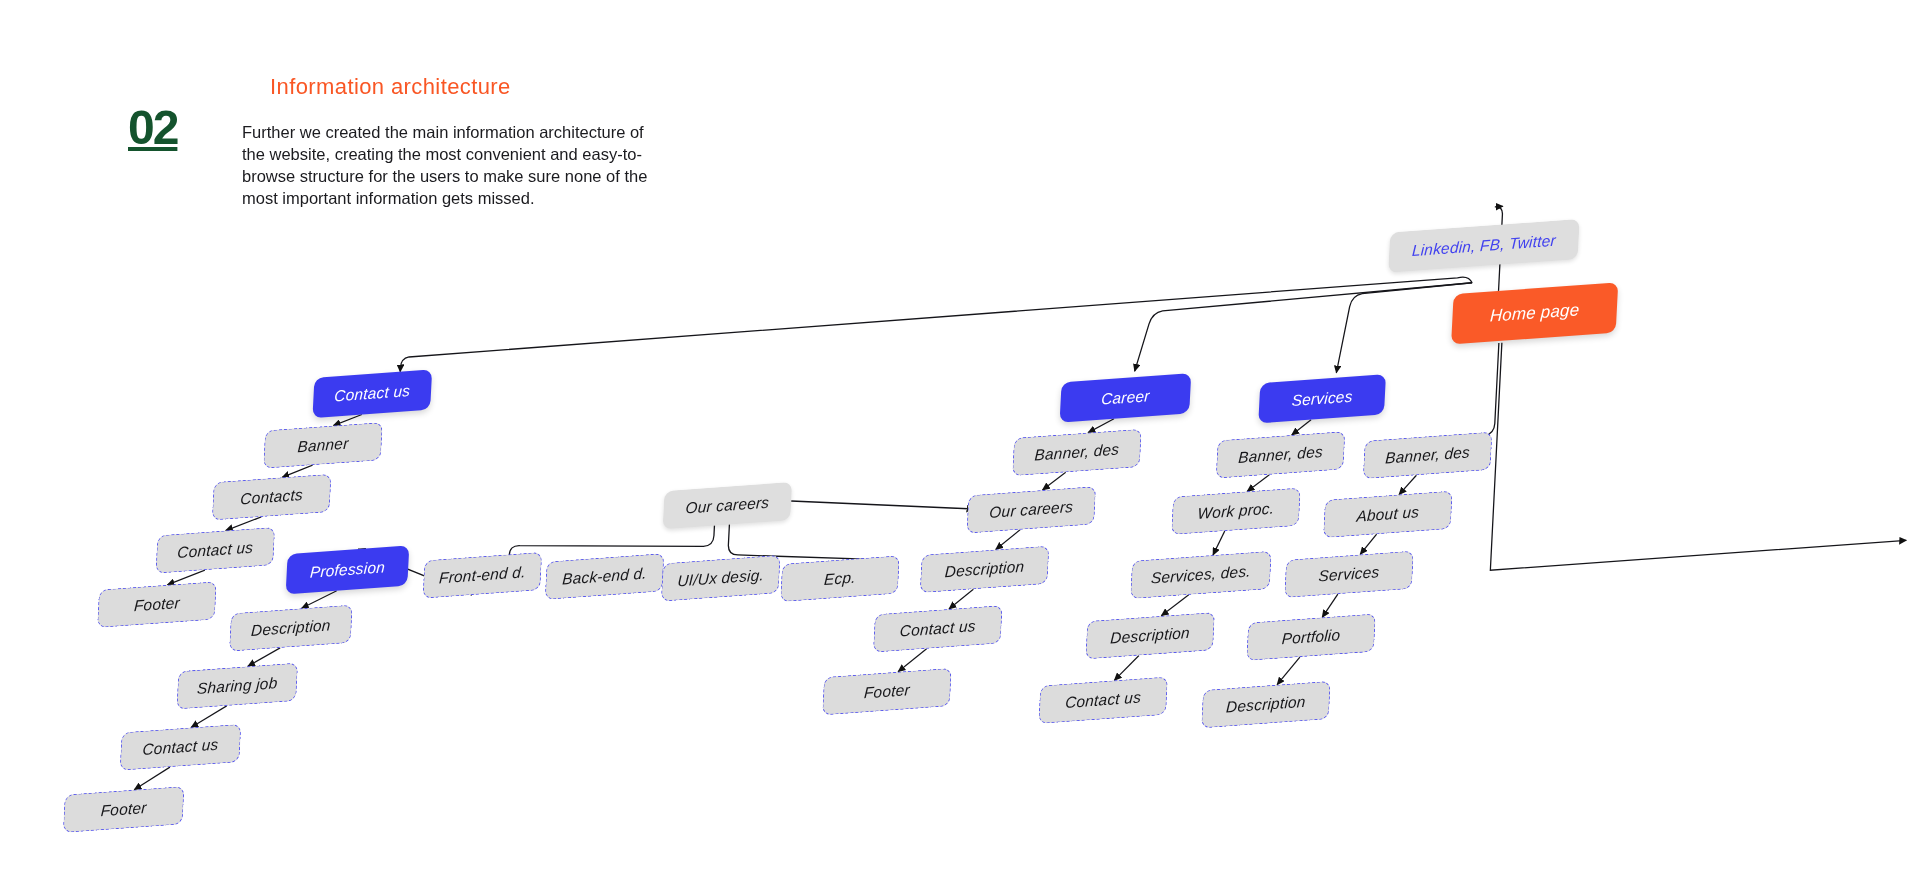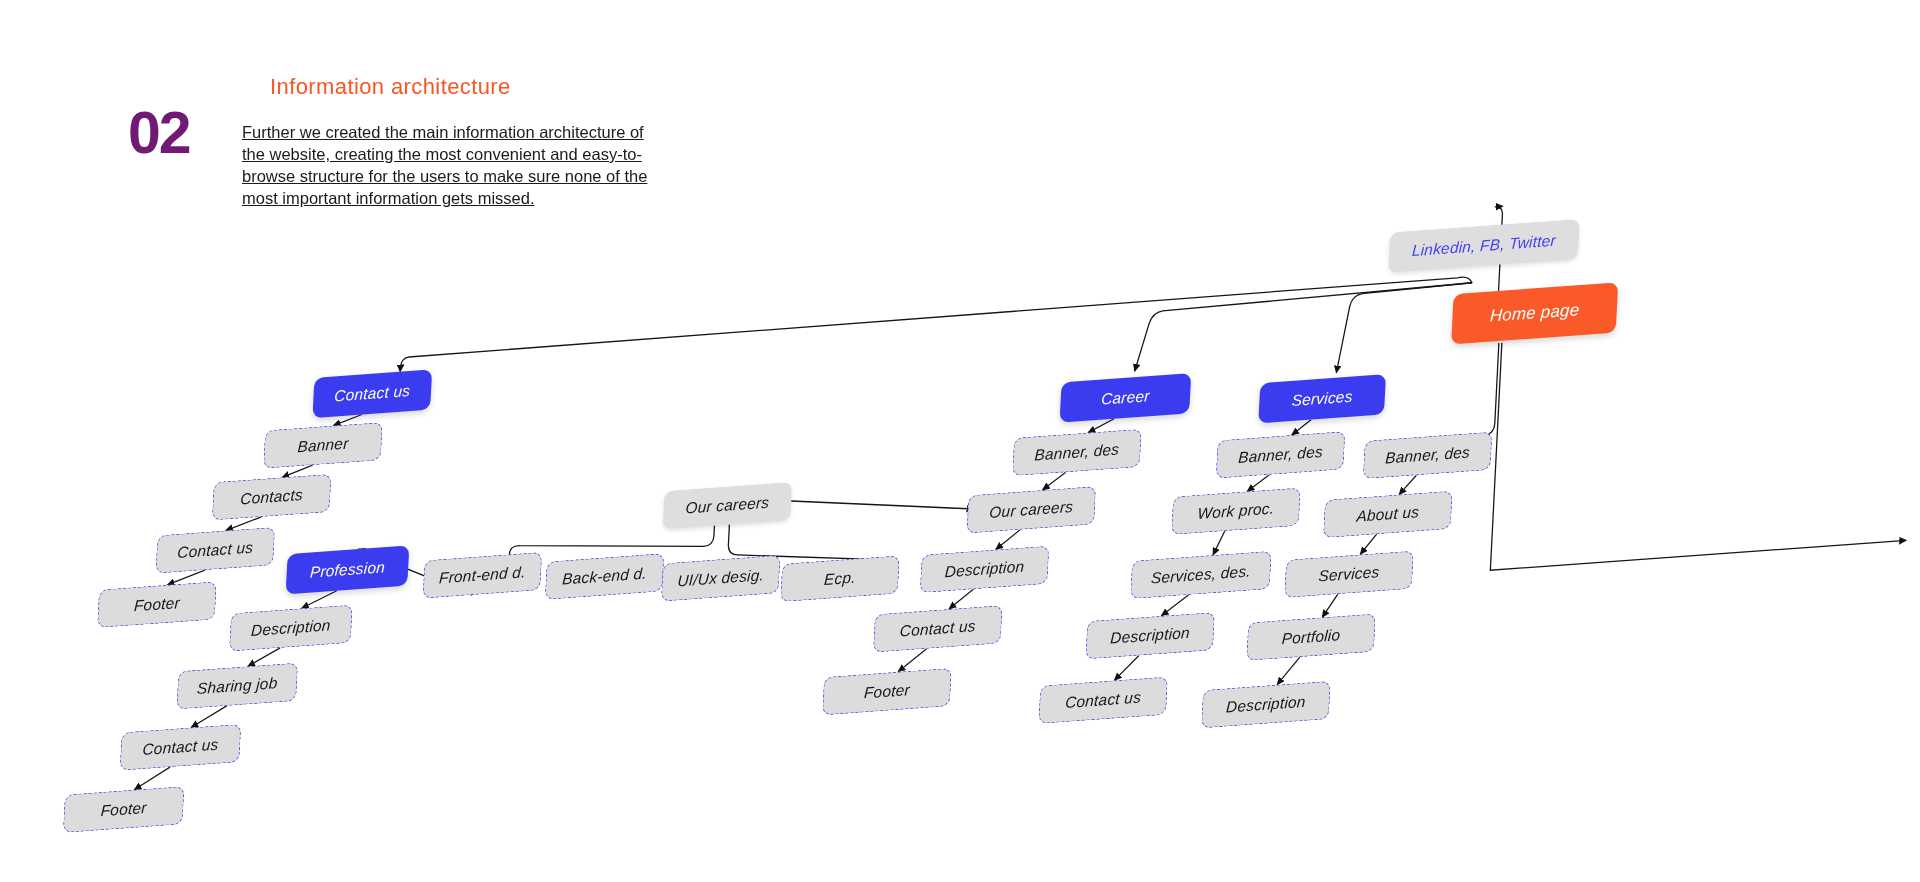--- a/index.html
+++ b/index.html
@@ -10,30 +10,30 @@
     font-family:"Liberation Sans",sans-serif;
     overflow:hidden;
     position:relative;
   }
   #stage{position:absolute;inset:0;overflow:hidden;}
 
   
   .header{position:absolute;left:0;top:0;width:760px;height:240px;}
   .big-num{
     position:absolute;left:128px;top:104px;
-    font-size:59px;font-weight:800;letter-spacing:-2px;
-    color:#701a75;line-height:1;
+    font-size:48px;font-weight:800;letter-spacing:-2px;
+    color:#14532d;line-height:1;text-decoration:underline;
   }
   .sec-title{
     position:absolute;left:242px;top:74px;
     font-size:22px;color:#f95624;letter-spacing:.4px;margin-left:28px;
   }
   .sec-body{
     position:absolute;left:242px;top:121px;width:425px;
-    font-size:16.5px;line-height:22px;color:#1b1b1f;text-decoration:underline;
+    font-size:16.5px;line-height:22px;color:#1b1b1f;
   }
 
   
   #plane{
     position:absolute;left:0;top:0;width:1920px;height:882px;
     transform:rotate(-4.1deg) skewX(-7deg);
     transform-origin:1540px 316px;
   }
   #edges{position:absolute;left:0;top:0;width:1920px;height:882px;overflow:visible;}
 

